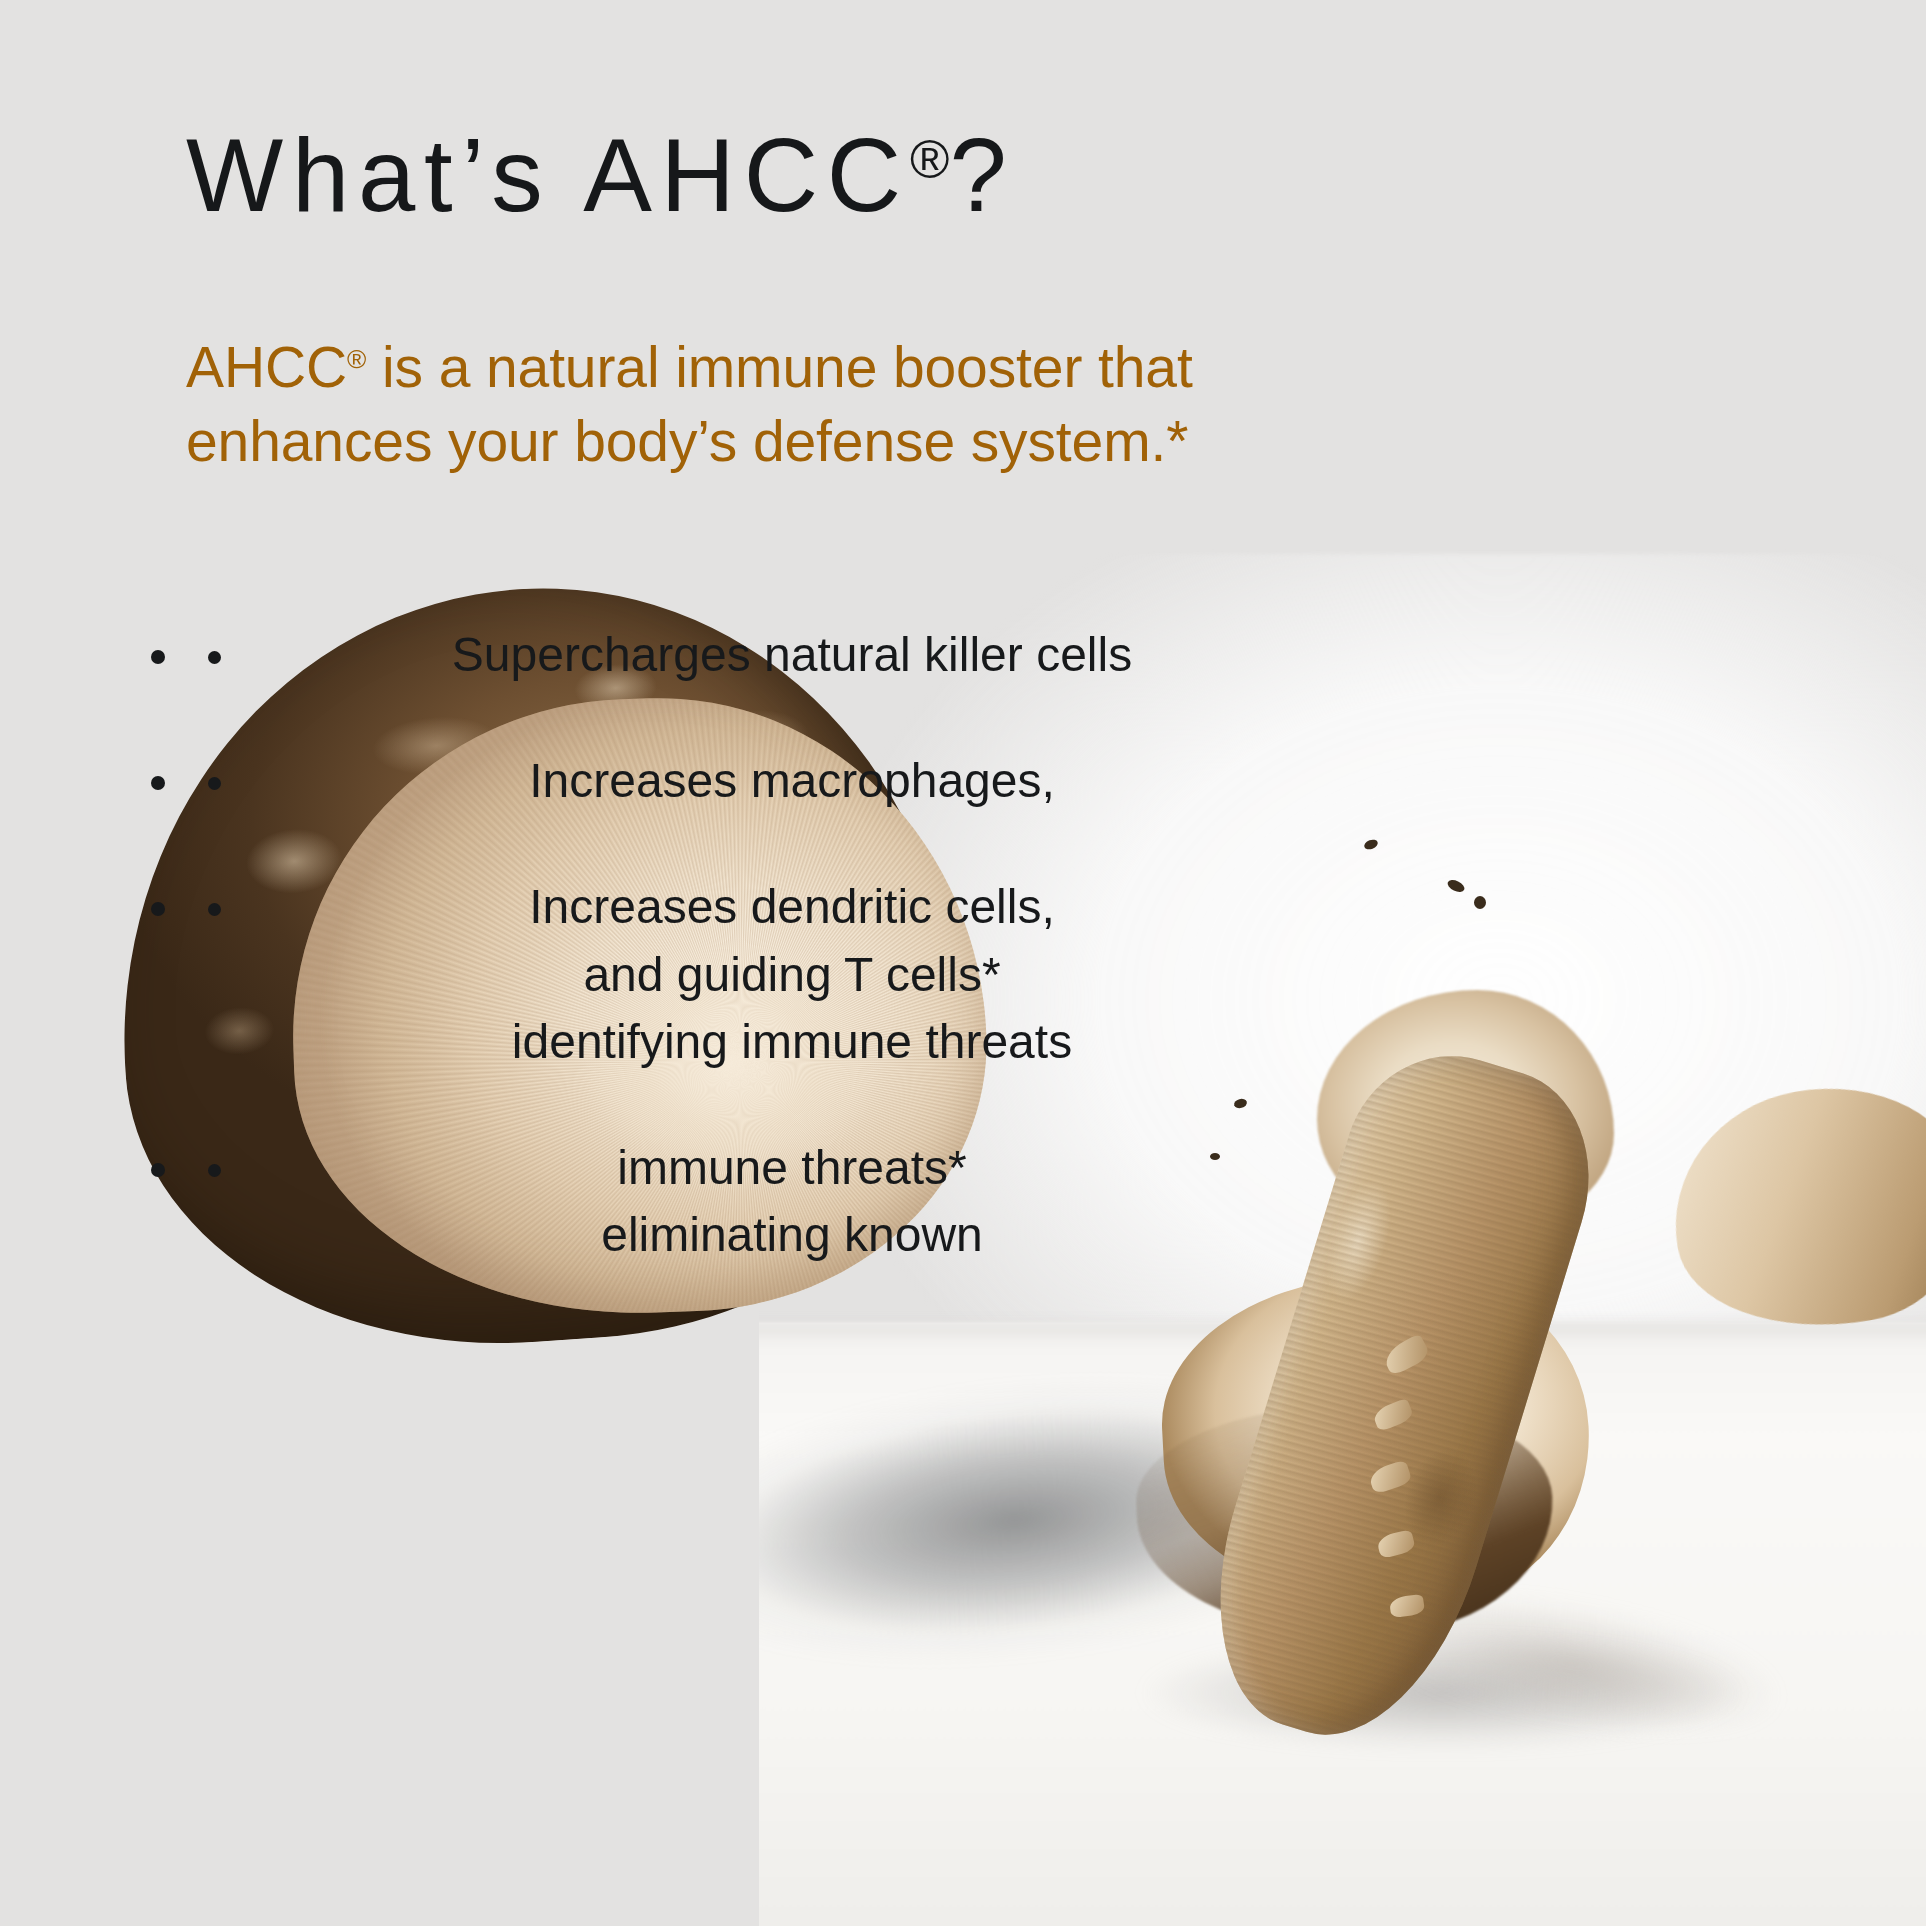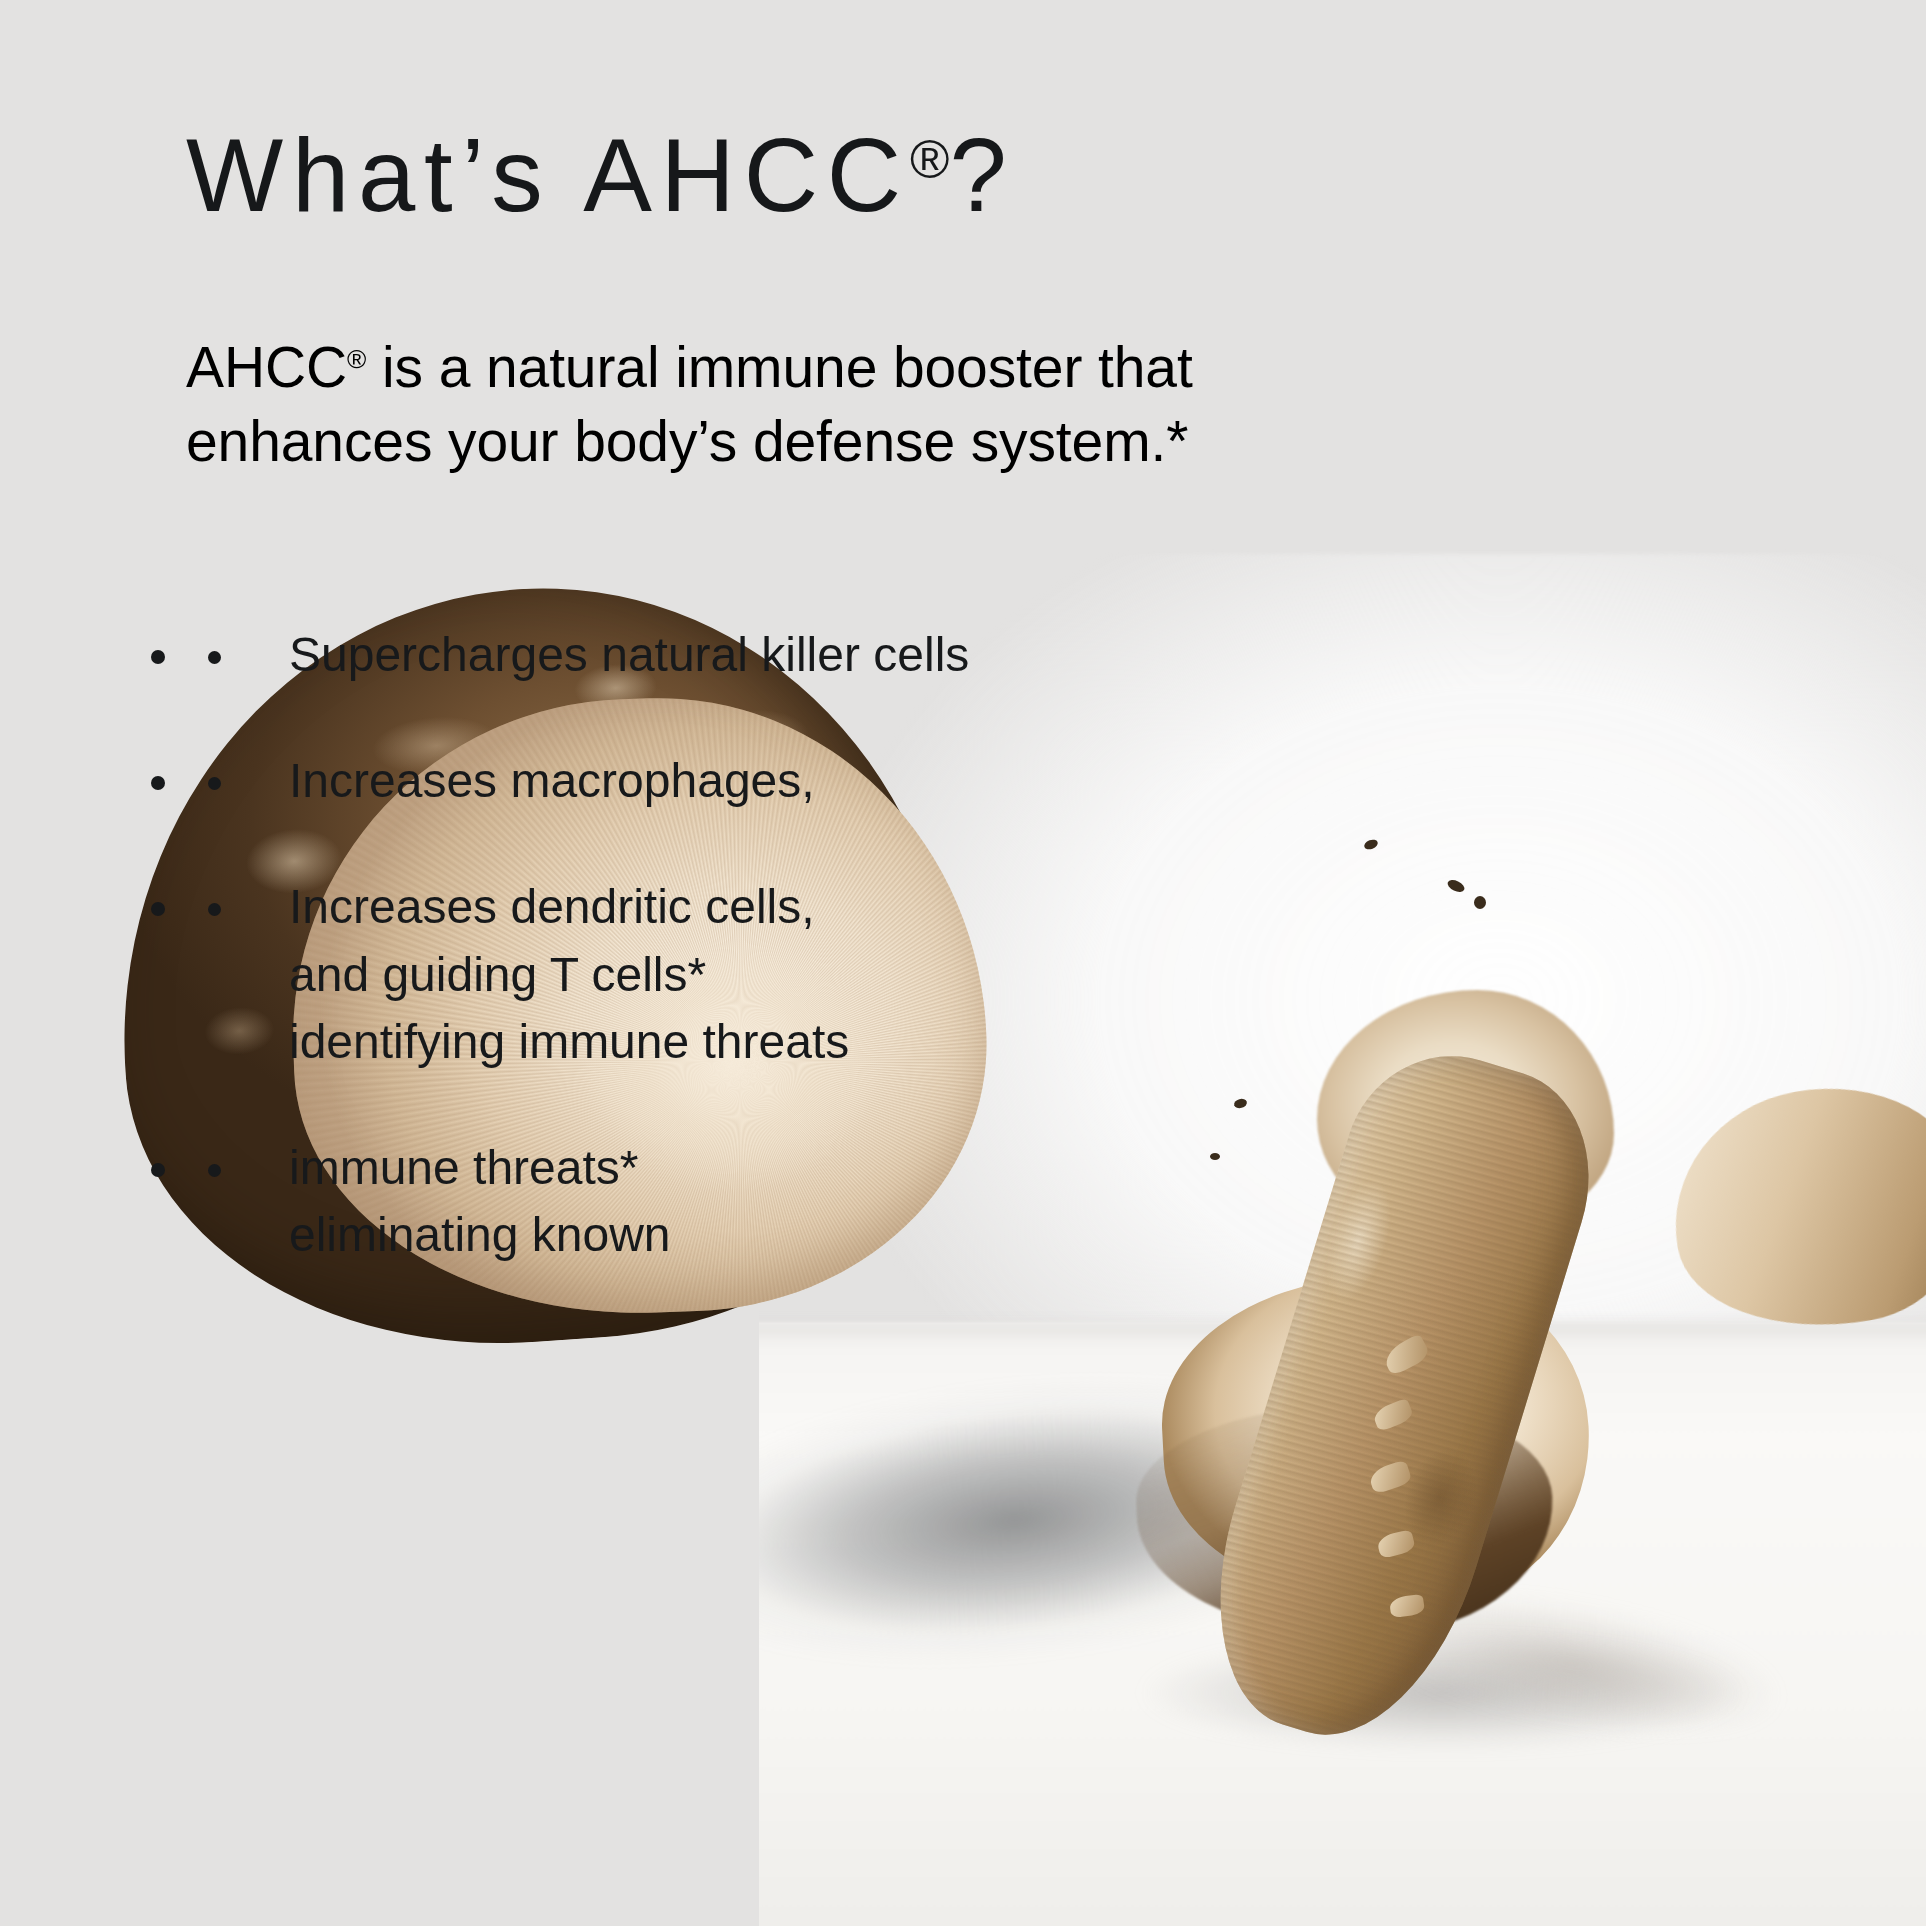--- a/index.html
+++ b/index.html
@@ -234,21 +234,21 @@
     vertical-align:0.62em;
     letter-spacing:0;
   }
 
   .subhead {
     position:absolute;
     left:0; top:330px;
     width:1099px;
     font-size:57px;
     line-height:1.30;
-    color:#000000;
+    color:#a16207;
     font-weight:400;
     letter-spacing:-0.002em;
   }
   .subhead .reg {
     font-size:0.46em;
     vertical-align:0.72em;
   }
 
   .bullets {
     position:absolute;
@@ -256,20 +256,21 @@
     width:1109px;
   }
   .bullet {
     position:relative;
     padding-left:103px;
     margin-bottom:59px;
     font-size:48px;
     line-height:1.40;
     color:#17191b;
     letter-spacing:0.0em;
+    text-align:center;
   }
   .bullet .dot {
     position:absolute;
     left:22px; top:30px;
     width:13px; height:13px;
     background:#17191b;
     border-radius:50%;
   }
   .bullet .ln { display:block; white-space:nowrap; }
 </style>

